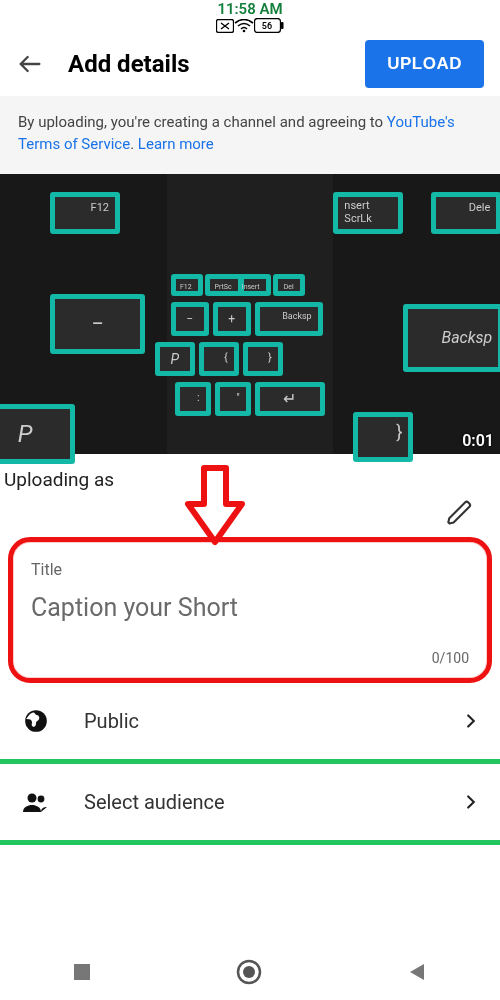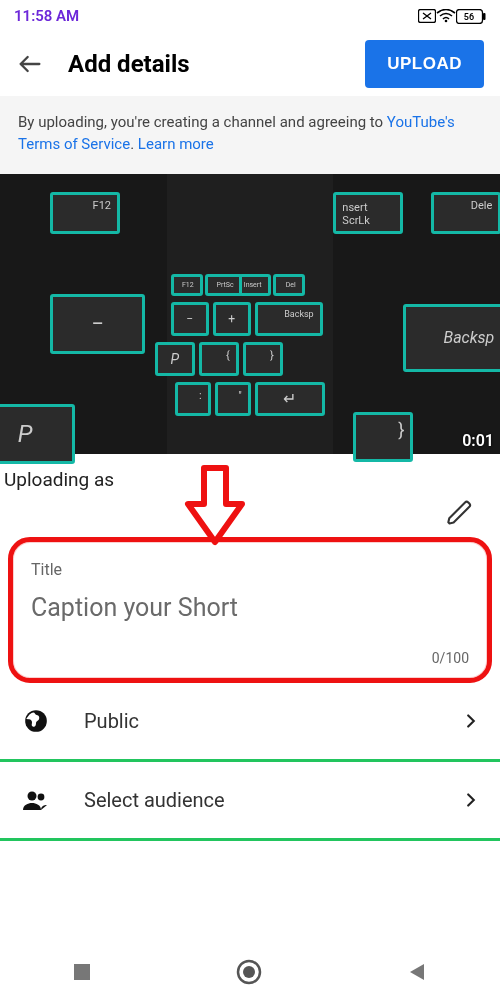--- a/index.html
+++ b/index.html
@@ -13,21 +13,22 @@
   }
   
   .status-bar {
     height: 32px;
     display: flex;
     justify-content: space-between;
     align-items: center;
     padding: 0 14px;
     font-size: 15px;
     font-weight: 600;
-    color: #6d28d9;
+    color: #15803d;
+    flex-direction: column;
   }
   .status-right { display: flex; align-items: center; }
   .status-right svg { display: block; }
 
   
   .app-bar {
     height: 64px;
     display: flex;
     align-items: center;
     padding: 0 16px;
@@ -62,21 +63,21 @@
     height: 280px;
     background: #1a1a1a;
     position: relative;
     display: flex;
   }
   .kb-panel { flex: 1; position: relative; background:#1f1f1f; }
   .kb-panel.dark { background:#181818; }
   .key {
     position: absolute;
     background: #2b2b2b;
-    border: 3px solid #14b8a6;
+    border: 5px solid #14b8a6;
     border-radius: 3px;
     color: #ccc;
     font-size: 11px;
     display: flex;
     align-items: flex-start;
     justify-content: flex-end;
     padding: 4px 6px;
   }
   .timecode {
     position: absolute;
@@ -128,21 +129,21 @@
     color:#6a6a6a;
   }
   .title-counter { text-align: right; font-size: 14px; color: #666; }
 
   
   .list-row {
     display: flex;
     align-items: center;
     padding: 24px 22px;
     gap: 34px;
-    border-bottom: 3px solid #22c55e;
+    border-bottom: 5px solid #22c55e;
   }
   .list-row:first-of-type { margin-top: 14px; border-top:1px solid #e6e6e6;}
   .list-icon { width: 28px; height: 28px; display:flex; align-items:center; justify-content:center;}
   .list-label { flex: 1; font-size: 20px; color: #333; }
   .chev { width: 14px; height: 14px; }
 
   
   .nav-bar {
     position: absolute;
     bottom: 0; left: 0; right: 0;

